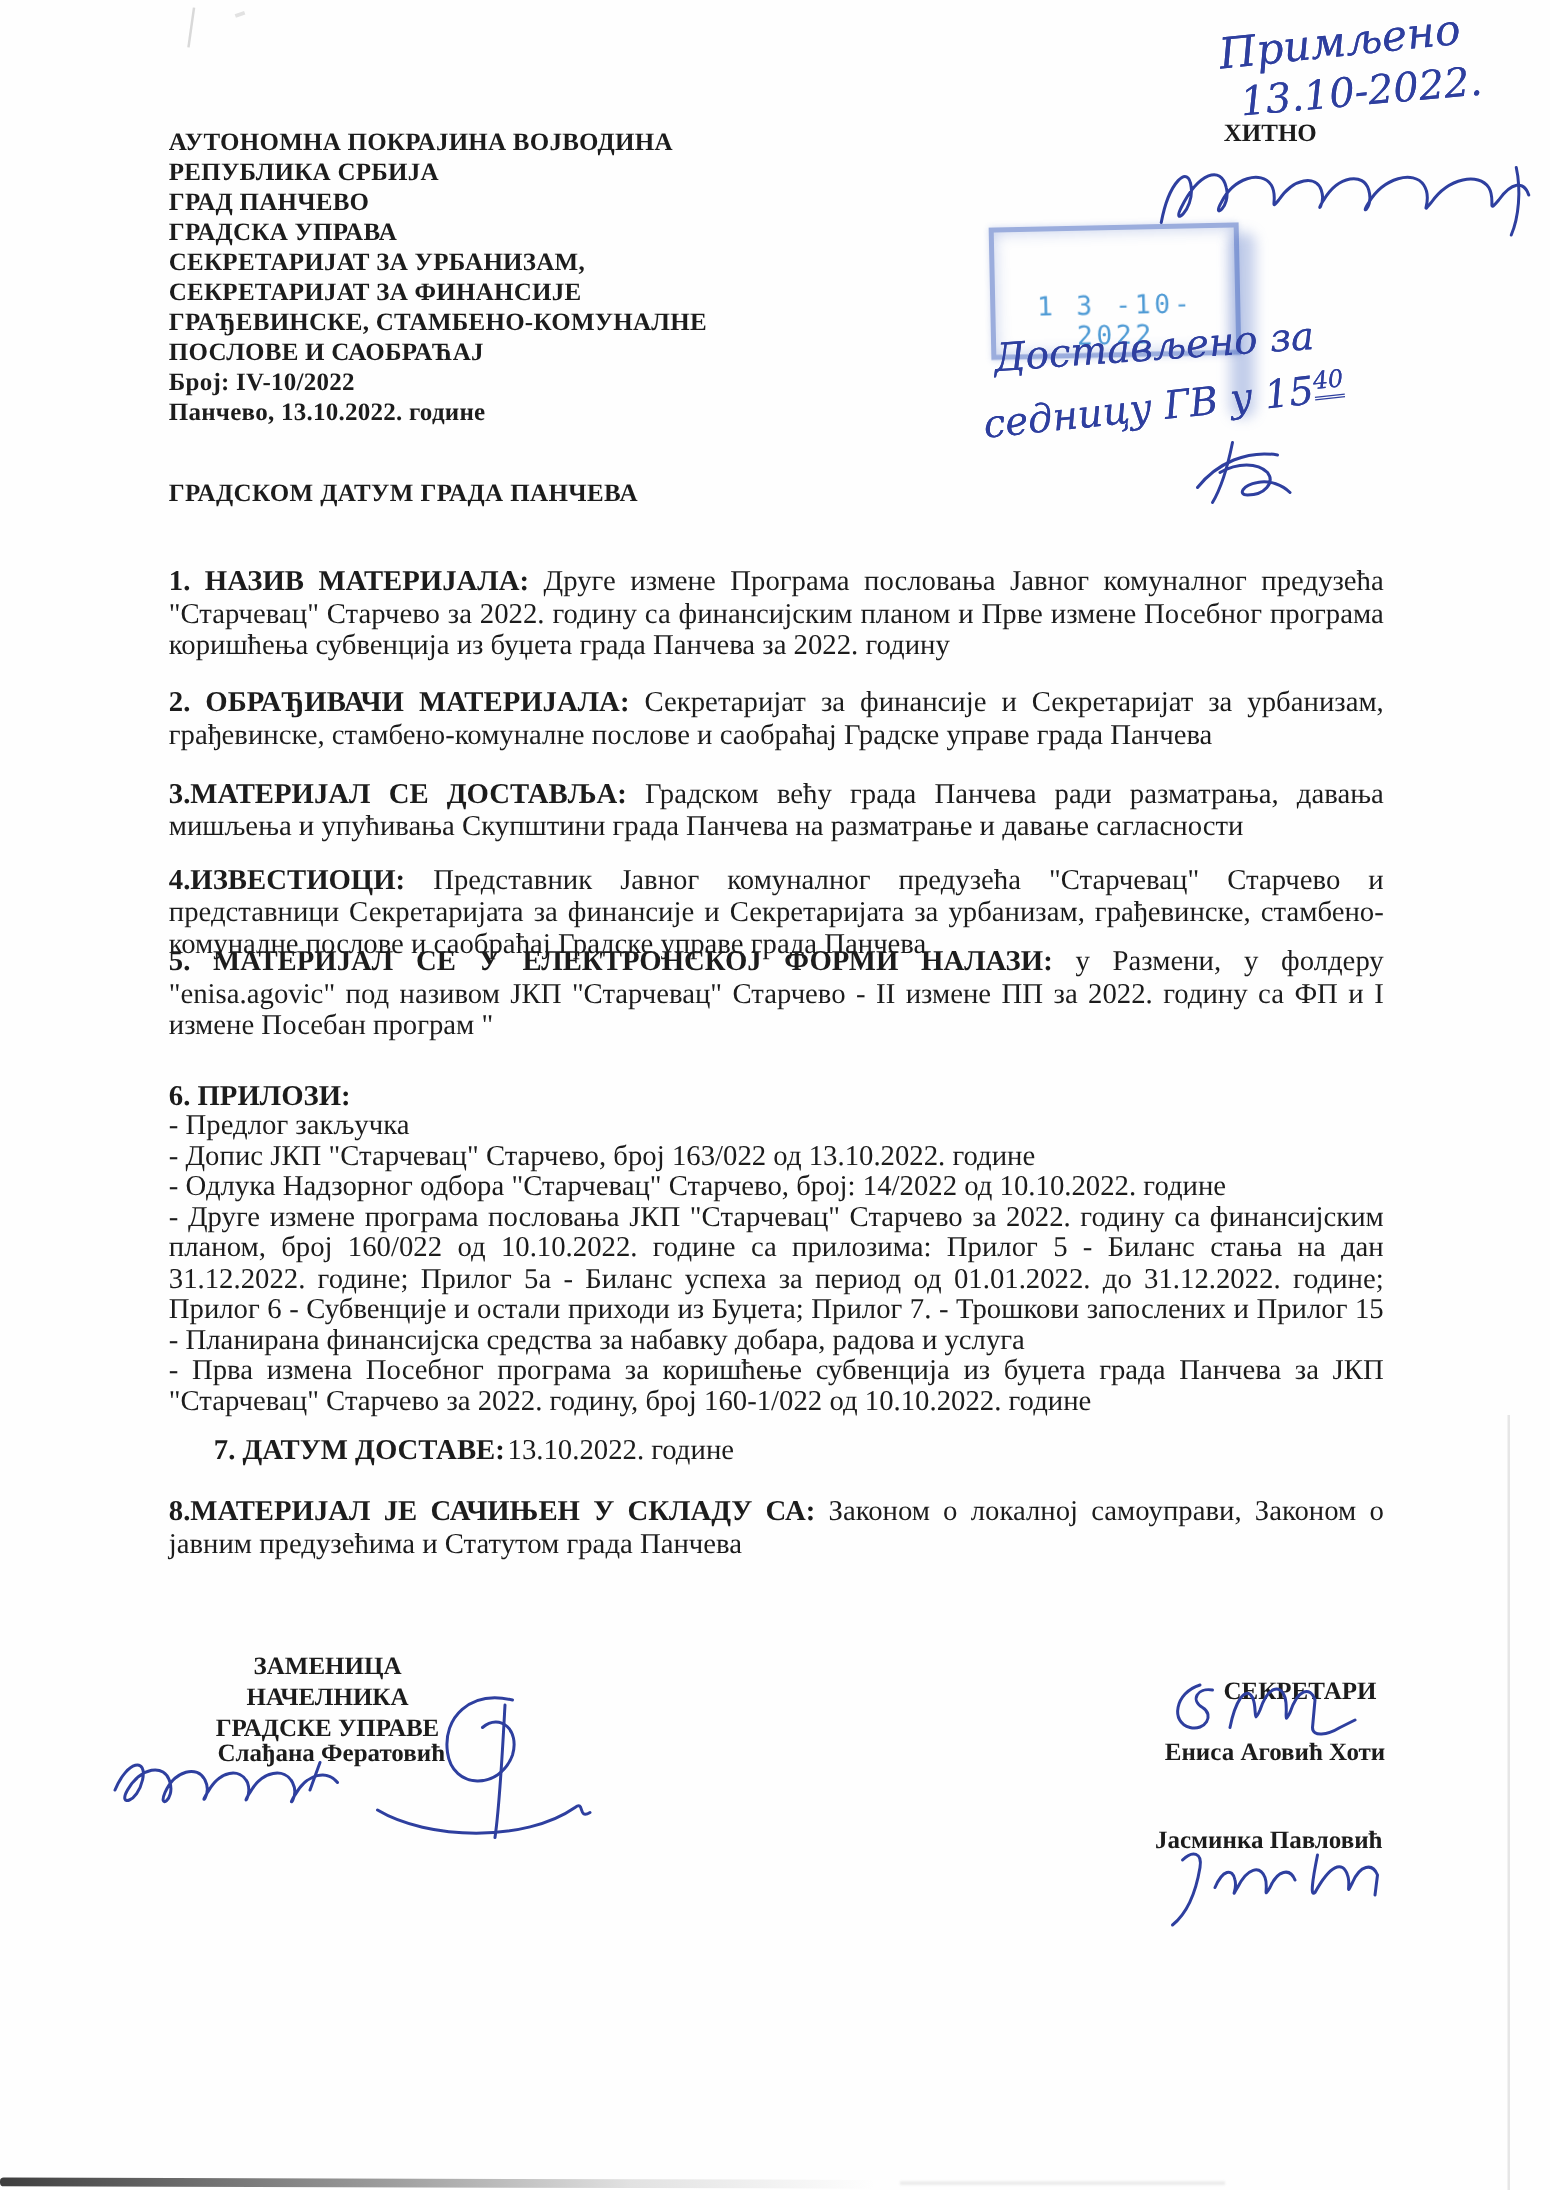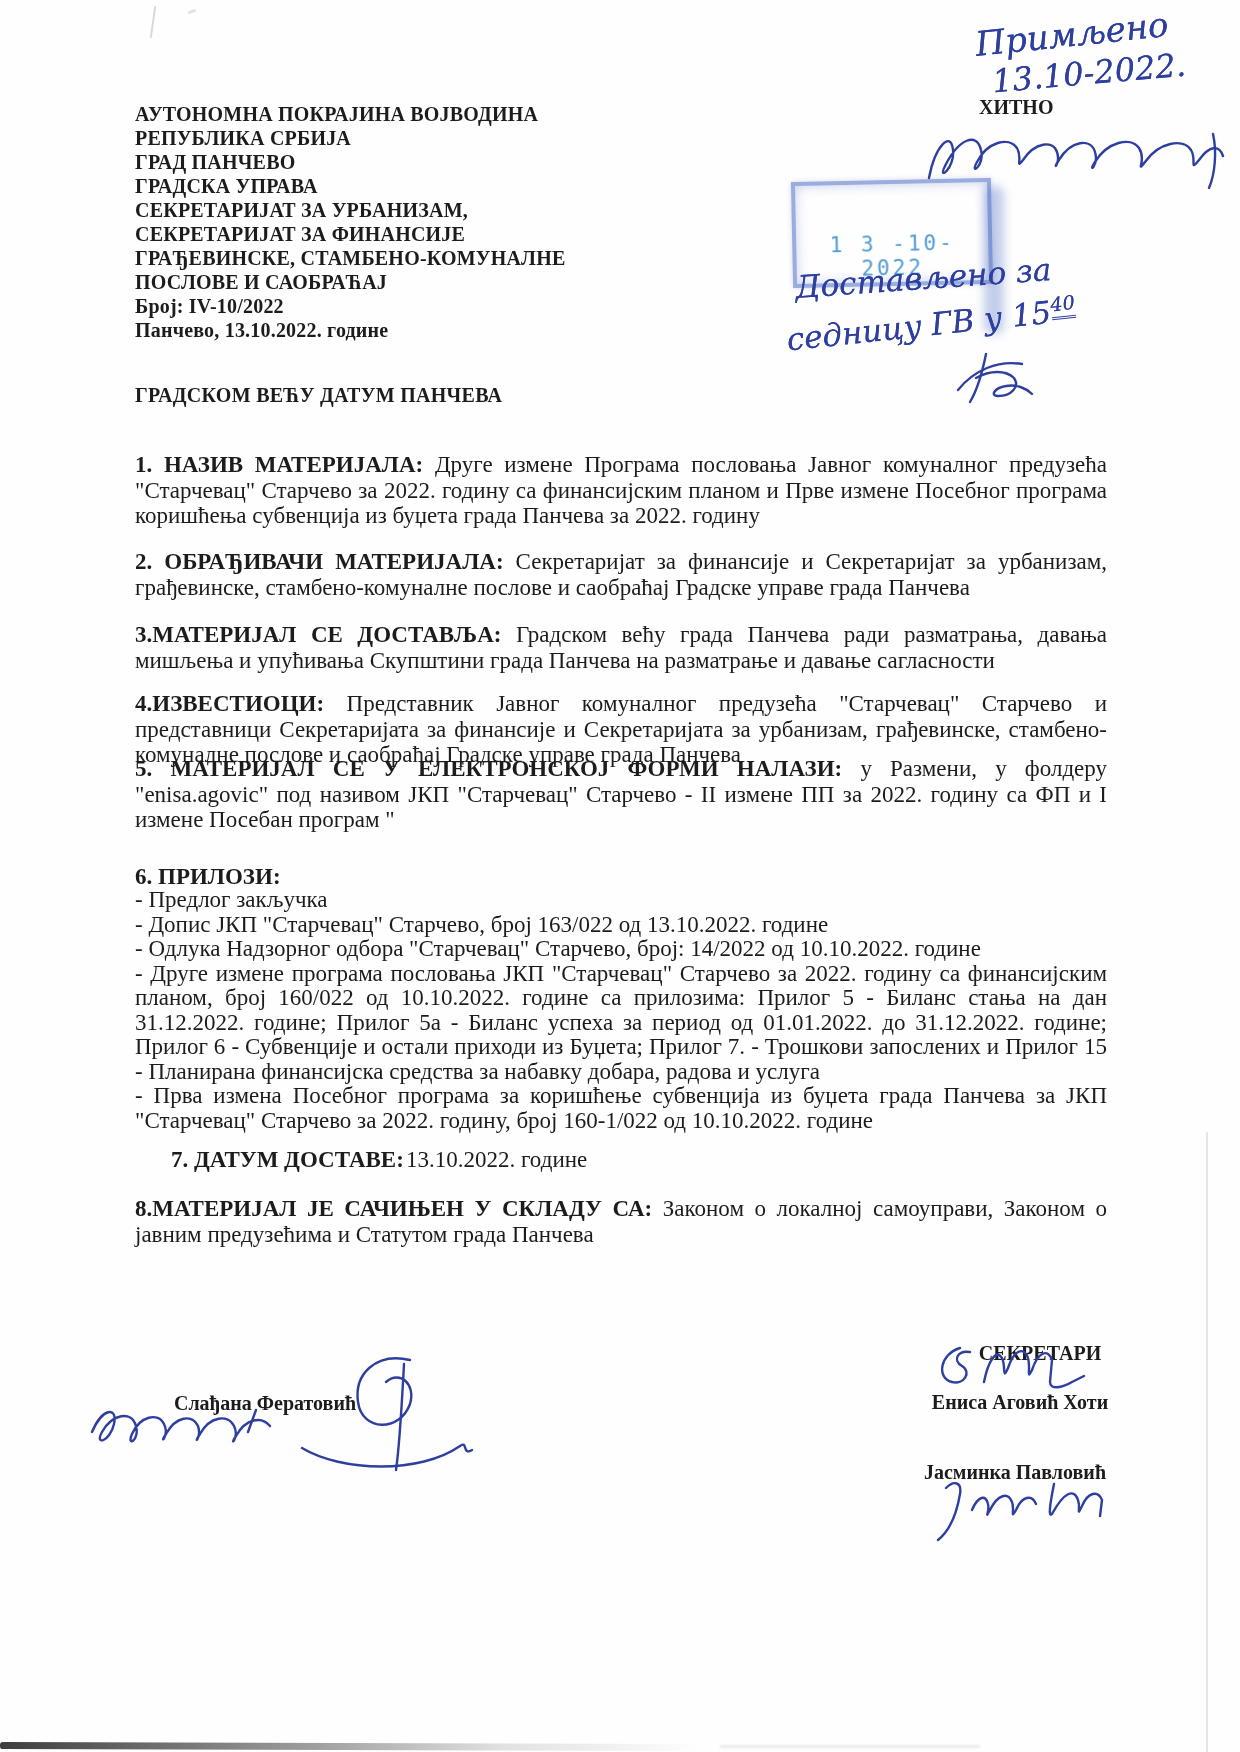--- a/index.html
+++ b/index.html
@@ -94,21 +94,21 @@
 
   <div class="hand" style="left:795px;top:260px;font-size:31px;transform:rotate(-4deg);">Достављено за</div>
   <div class="hand" style="left:786px;top:306px;font-size:31px;transform:rotate(-6deg);"><span>седницу ГВ у 15</span><sup>40</sup></div>
 
   <svg class="scrawl" style="left:952px;top:348px;" width="85" height="58" viewBox="0 0 85 58">
     <path d="M6,42 C22,22 46,12 70,16"></path>
     <path d="M34,6 C30,26 24,44 18,54"></path>
     <path d="M24,30 C38,22 54,22 62,30 C68,38 60,48 46,48 C38,48 42,40 54,38 C64,36 74,40 80,46"></path>
   </svg>
 
-  <div class="title">ГРАДСКОМ ВЕЋУ ДАТУМ ПАНЧЕВА</div>
+  <div class="title">ГРАДСКОМ ДАТУМ ГРАДА ПАНЧЕВА</div>
 
   <div class="para" style="top:452px;">
     <span class="lbl">1. НАЗИВ МАТЕРИЈАЛА:</span>
     <span>Друге измене Програма пословања Јавног комуналног предузећа "Старчевац" Старчево за 2022. годину са финансијским планом и Прве измене Посебног програма коришћења субвенција из буџета града Панчева за 2022. годину</span>
   </div>
   <div class="para" style="top:549px;">
     <span class="lbl">2. ОБРАЂИВАЧИ МАТЕРИЈАЛА:</span>
     <span>Секретаријат за финансије и Секретаријат за урбанизам, грађевинске, стамбено-комуналне послове и саобраћај Градске управе града Панчева</span>
   </div>
   <div class="para" style="top:622px;">
@@ -138,20 +138,24 @@
   <div class="para" style="top:1147px;margin-left:36px;">
     <span class="s7lbl">7. ДАТУМ ДОСТАВЕ:</span>
     <span class="s7val">13.10.2022. године</span>
   </div>
 
   <div class="para" style="top:1196px;">
     <span class="lbl">8.МАТЕРИЈАЛ ЈЕ САЧИЊЕН У СКЛАДУ СА:</span>
     <span>Законом о локалној самоуправи, Законом о јавним предузећима и Статутом града Панчева</span>
   </div>
 
+  <div class="sigtitle" style="left:142px;top:1321px;width:240px;">
+    <div>ЗАМЕНИЦА НАЧЕЛНИКА</div>
+    <div>ГРАДСКЕ УПРАВЕ</div>
+  </div>
   <div class="signame" style="left:160px;top:1392px;width:210px;">Слађана Фератовић</div>
   <svg class="scrawl" style="left:88px;top:1398px;" width="185" height="62" viewBox="0 0 185 62">
     <path d="M4,34 C14,10 30,8 26,26 C22,44 6,48 14,34 C24,16 44,12 48,28 C52,42 38,50 44,36 C52,18 70,14 76,26 C82,38 70,48 78,36 C88,18 104,16 110,28 C114,40 104,48 112,36 C122,18 140,16 146,28 C152,40 140,50 148,38 C158,20 174,18 182,28"></path>
     <path d="M168,12 L160,34"></path>
   </svg>
   <svg class="scrawl" style="left:292px;top:1352px;" width="185" height="130" viewBox="0 0 185 130">
     <path d="M118,8 C84,0 62,22 66,50 C70,80 108,80 118,52 C124,32 108,18 94,30"></path>
     <path d="M112,12 C110,48 108,90 104,118"></path>
     <path d="M10,96 C50,120 128,122 168,94 C176,88 170,104 180,98"></path>
   </svg>

